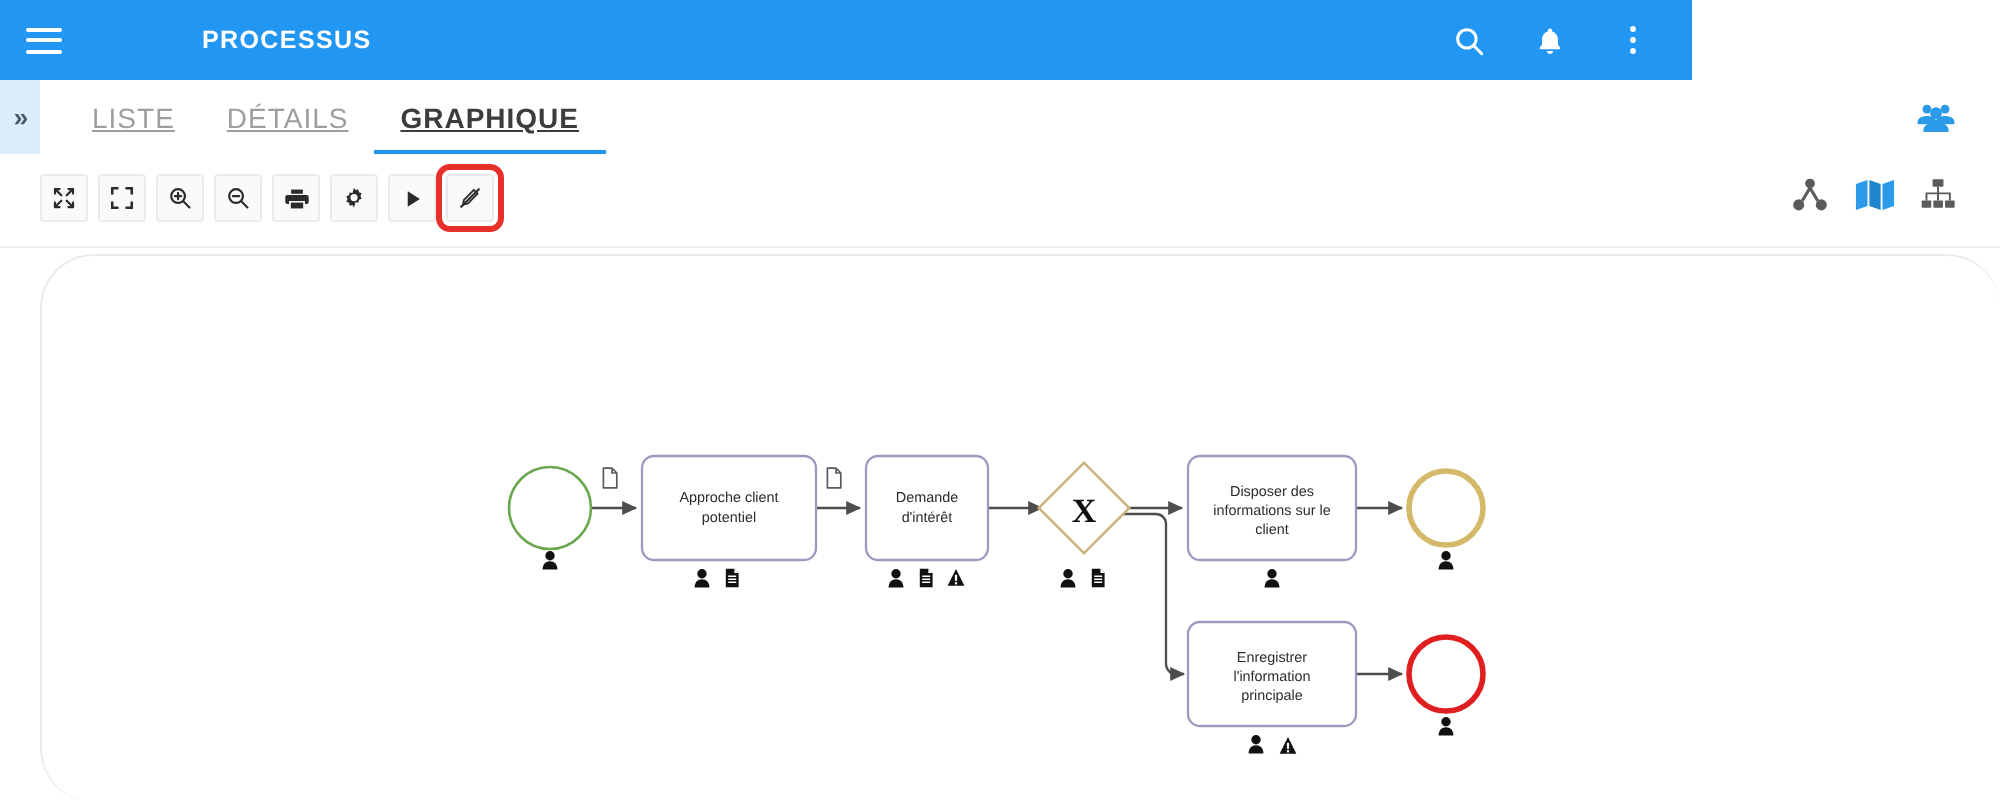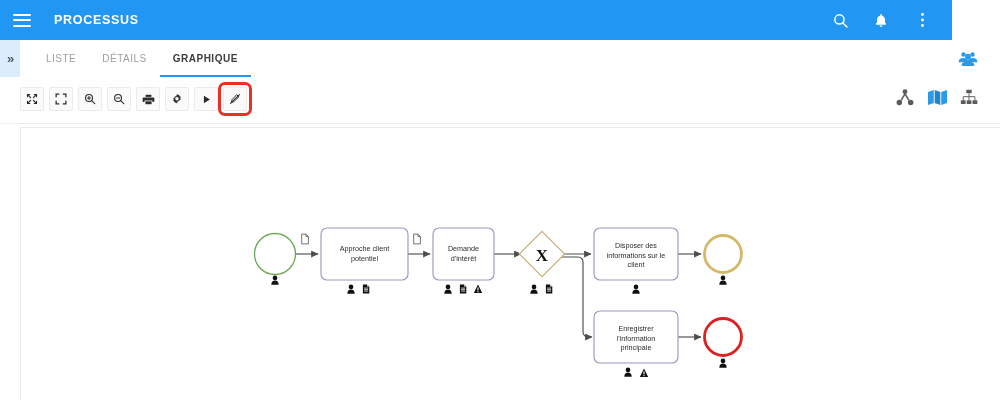--- a/index.html
+++ b/index.html
@@ -12,24 +12,25 @@
     height: 400px;
     overflow: hidden;
     font-family: "Liberation Sans", sans-serif;
     -webkit-font-smoothing: antialiased;
   }
 
   
   .appbar {
     position: absolute;
     left: 0; top: 0;
-    width: 952px; height: 40px;
+    width: 846px; height: 40px;
     background: #2196f3;
     display: flex;
     align-items: center;
+    gap: 47px;
   }
   .hamburger {
     width: 18px; height: 13px;
     margin-left: 13px;
     display: flex;
     flex-direction: column;
     justify-content: space-between;
     cursor: pointer;
   }
   .hamburger span {
@@ -86,25 +87,26 @@
   }
   .tabs {
     display: flex;
     align-items: stretch;
     margin-left: 13px;
   }
   .tab {
     display: flex;
     align-items: center;
     padding: 0 13px;
-    font-size: 10px;
+    font-size: 14px;
     color: #9e9e9e;
     letter-spacing: 0.5px;
     cursor: pointer;
     position: relative;
+    text-decoration: underline;
   }
   .tab.active {
     color: #3c3c3c;
     font-weight: bold;
   }
   .tab.active::after {
     content: "";
     position: absolute;
     left: 0; right: 0; bottom: 0;
     height: 2px;
@@ -165,20 +167,21 @@
 
   
   .canvas {
     position: absolute;
     left: 20px; top: 127px;
     width: 979px; height: 273px;
     background: #ffffff;
     border-left: 1px solid #ebebeb;
     border-top: 1px solid #ebebeb;
     overflow: hidden;
+    border-radius: 27px;
   }
   .canvas svg { display: block; }
 
   .bpmn-label {
     font-family: "Liberation Sans", sans-serif;
     font-size: 7.2px;
     fill: #2b2b2b;
   }
 </style>
 </head>

